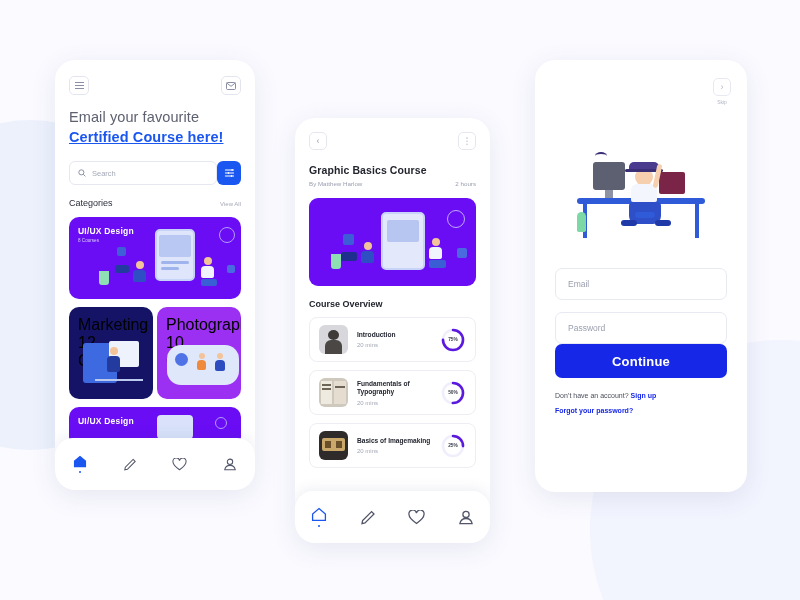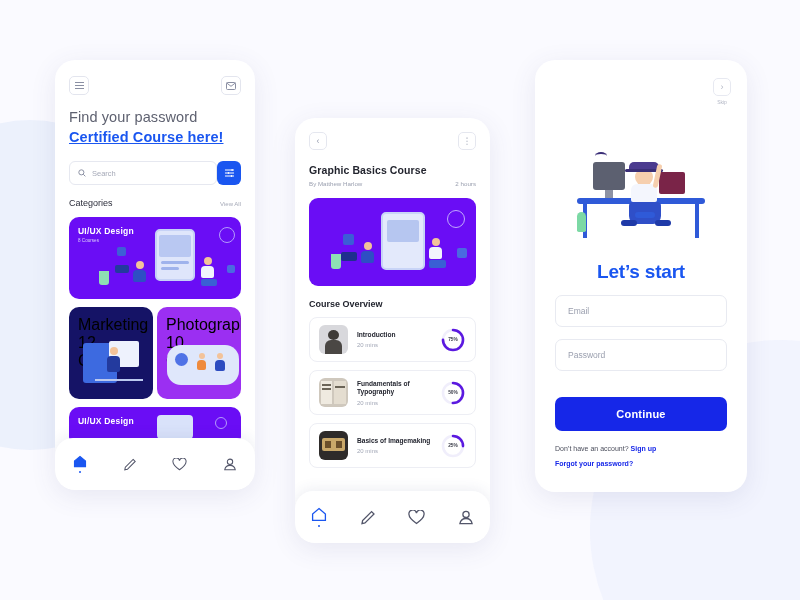--- a/index.html
+++ b/index.html
@@ -160,23 +160,23 @@
     font-size: 19px; line-height: 23px; letter-spacing: -.2px; margin-top: 4px;
   }
 
   .field {
     height: 32px; border: 1px solid #e8eaf1; border-radius: 7px;
     display: flex; align-items: center; padding: 0 12px; margin-top: 12px; background: #fff;
   }
   .field .fv { font-size: 8.5px; color: #9a9fae; }
 
   .primary-btn {
-    height: 34px; border-radius: 7px; background: #1627e8; margin-top: 26px;
+    height: 34px; border-radius: 7px; background: #1627e8; margin-top: 0;
     display: flex; align-items: center; justify-content: center;
-    color: #fff; font-size: 11px; font-weight: bold; letter-spacing: .2px;
+    color: #fff; font-size: 13px; font-weight: bold; letter-spacing: .2px;
   }
   .subrow { margin-top: 14px; font-size: 7px; color: #4b4e5c; }
   .subrow .link { color: #1627e8; font-weight: bold; }
   .forgot { margin-top: 8px; font-size: 7px; color: #1627e8; font-weight: bold; }
 </style>
 </head>
 <body>
 
 <div class="stage">
   <div class="bg-blob-left"></div>
@@ -195,21 +195,21 @@
         </div>
         <div class="icon-box">
           <svg width="10" height="8" viewBox="0 0 10 8" fill="none" stroke="#8a8fa3" stroke-width="1">
             <rect x="0.5" y="0.5" width="9" height="7" rx="1"></rect>
               <path d="M0.7 1 L5 4.3 L9.3 1"></path>
           </svg>
         </div>
       </div>
 
       <div class="headline">
-        <div class="l1">Find your password</div>
+        <div class="l1">Email your favourite</div>
         <div class="l2">Certified Course here!</div>
       </div>
 
       <div class="searchrow">
         <div class="searchbox">
           <svg width="8" height="8" viewBox="0 0 10 10" fill="none" stroke="#888da0" stroke-width="1.2">
             <circle cx="4.2" cy="4.2" r="3.2"></circle>
               <path d="M6.6 6.6 L9.2 9.2"></path>
           </svg>
           <span class="ph">Search</span>
@@ -469,21 +469,20 @@
         <div class="ill" style="left:100px;top:40px;width:5px;height:24px;background:#f6cfae;border-radius:3px;transform:rotate(12deg);"></div>
         <div class="ill" style="left:74px;top:78px;width:32px;height:22px;background:#2f4fc8;border-radius:4px 4px 8px 8px;"></div>
         <div class="ill" style="left:66px;top:96px;width:16px;height:6px;background:#1f3aa8;border-radius:3px;"></div>
         <div class="ill" style="left:100px;top:96px;width:16px;height:6px;background:#1f3aa8;border-radius:3px;"></div>
         <div class="ill" style="left:80px;top:88px;width:20px;height:6px;background:#2f5ad8;border-radius:3px;"></div>
         <div class="ill" style="left:22px;top:88px;width:9px;height:20px;background:#7cd9a5;border-radius:5px 5px 2px 2px;"></div>
         <div class="ill" style="left:40px;top:28px;width:12px;height:8px;border-top:2px solid #3a2e77;border-radius:50%;"></div>
       </div>
 
       <div class="login-title">
-        <div>Let’s start</div>
       </div>
 
       <div class="field">
         <span class="fv">Email</span>
       </div>
       <div class="field">
         <span class="fv">Password</span>
       </div>
 
       <div class="primary-btn">Continue</div>

